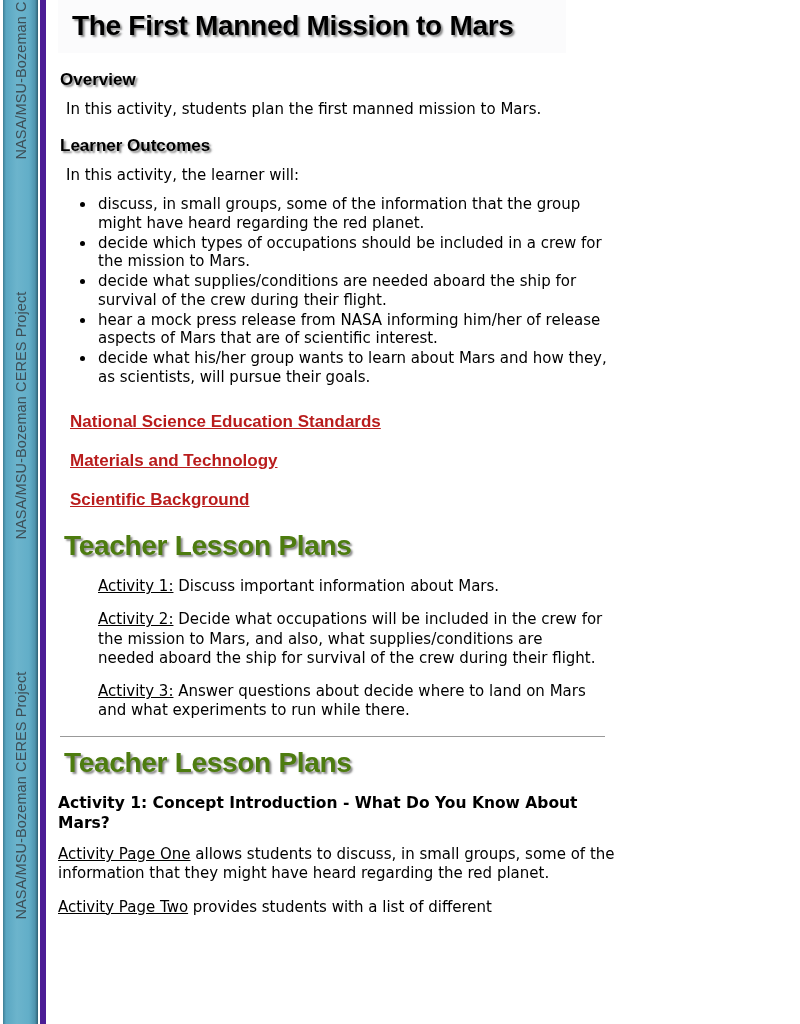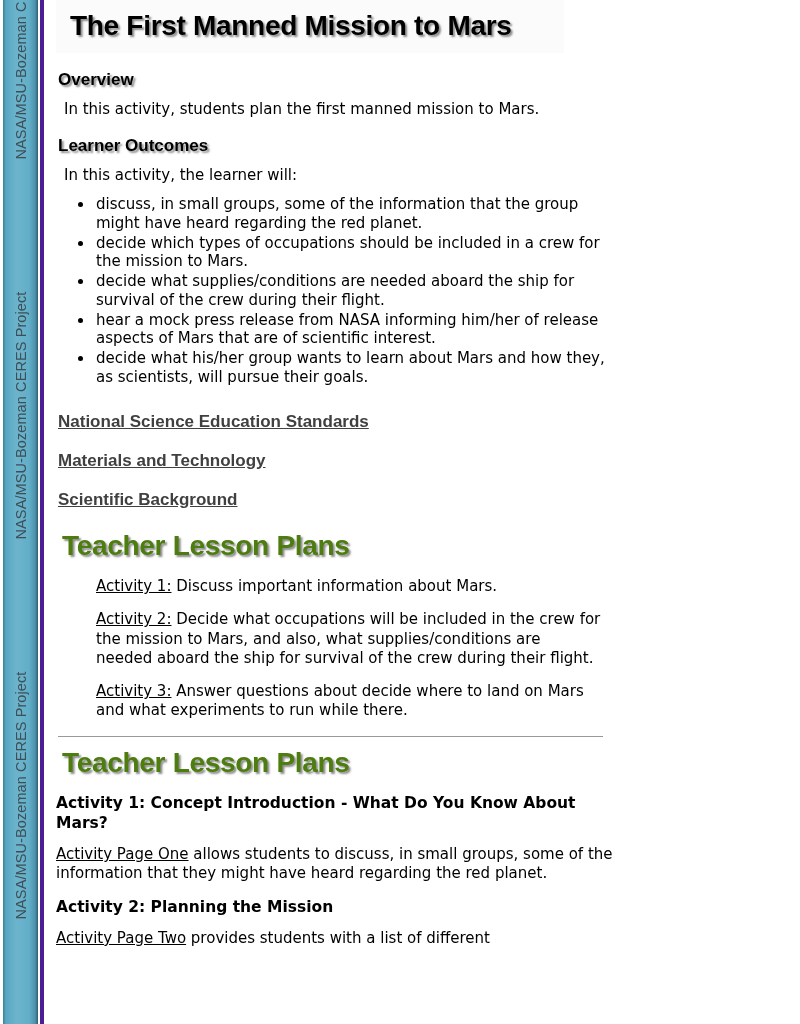--- a/index.html
+++ b/index.html
@@ -53,21 +53,21 @@
   #banner .v2 { top: 398px; }
   #banner .v3 { top: 778px; }
 
   
   #content {
     position: absolute;
     left: 40px;
     top: 0;
     width: 760px;
     height: 1024px;
-    border-left: 4px solid #4c1d95;
+    border-left: 6px solid #4c1d95;
     box-sizing: border-box;
     padding: 0 0 0 0;
   }
   .inner {
     width: 560px;
     margin-left: 12px;
     font-size: 15px;
     color: #000;
     line-height: 1.25;
   }
@@ -123,23 +123,23 @@
     font-size: 15px;
     line-height: 1.25;
     padding-left: 2px;
   }
 
   a.biglink {
     display: block;
     font-family: "Liberation Sans", sans-serif;
     font-size: 17px;
     font-weight: bold;
-    color: #404040;
+    color: #b91c1c;
     text-decoration: underline;
-    margin: 18px 0 18px 2px;
+    margin: 18px 0 18px 12px;
     width: fit-content;
   }
 
   .activities {
     margin-left: 40px;
     width: 505px;
   }
   .activities p {
     margin: 0 0 14px 0;
     font-size: 15px;
@@ -217,18 +217,17 @@
     </div>
 
     <hr class="sep">
 
     <h2 class="big-shadow-head">Teacher Lesson Plans</h2>
 
     <div class="lesson-body">
       <h3>Activity 1: Concept Introduction - What Do You Know About Mars?</h3>
       <p><a href="#">Activity Page One</a><span> allows students to discuss, in small groups, some of the information that they might have heard regarding the red planet.</span></p>
 
-      <h3>Activity 2: Planning the Mission</h3>
       <p><a href="#">Activity Page Two</a><span> provides students with a list of different</span></p>
     </div>
 
   </div>
 </div>
 
 </body></html>

